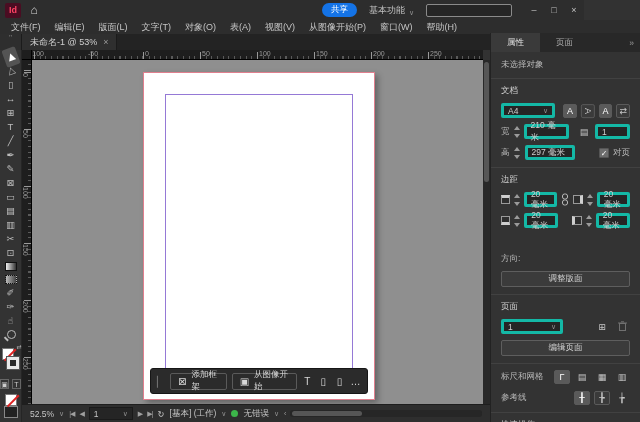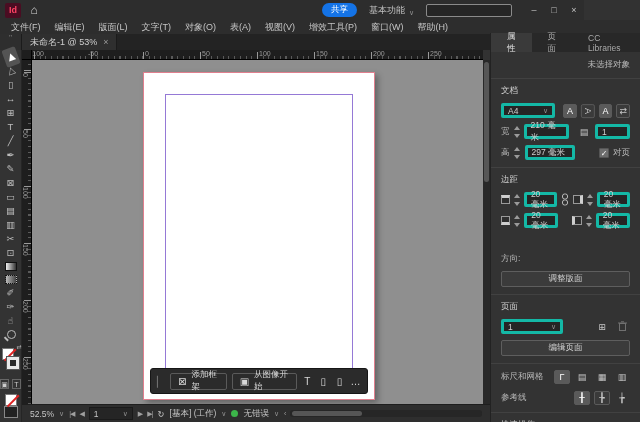--- a/index.html
+++ b/index.html
@@ -120,21 +120,21 @@
 </div>
 
 <div class="abs" id="menubar">
     <span class="menu-item">文件(F)</span>
     <span class="menu-item">编辑(E)</span>
     <span class="menu-item">版面(L)</span>
     <span class="menu-item">文字(T)</span>
     <span class="menu-item">对象(O)</span>
     <span class="menu-item">表(A)</span>
     <span class="menu-item">视图(V)</span>
-    <span class="menu-item">增效工具(P)</span>
+    <span class="menu-item">从图像开始(P)</span>
     <span class="menu-item">窗口(W)</span>
     <span class="menu-item">帮助(H)</span>
   </div>
 
 <div class="abs" id="tabbar">
   <div id="dockgrip">’’</div>
   <div id="doctab">
     <span>未命名-1 @ 53%</span>
     <span class="close">×</span>
   </div>
@@ -241,25 +241,24 @@
   <span class="navg">‹</span>
   <div id="hscroll">
       <div id="hthumb"></div>
     </div>
 </div>
 
 <div class="abs" id="panel">
   <div id="paneltabs">
     <div class="ptab active">属性</div>
     <div class="ptab">页面</div>
-    <div class="ptab">CC Libraries</div>
     <div id="pcollapse">»</div>
   </div>
   <div id="pbody">
-    <div class="lbl" style="margin-bottom:4px;text-align:right;">未选择对象</div>
+    <div class="lbl" style="margin-bottom:4px;">未选择对象</div>
     <hr class="psep">
     <div class="sechead">文档</div>
 
     <div class="prow">
       <div class="fld sel" style="width:62px;">
         <span>A4</span>
         <span class="chev">∨</span>
       </div>
       <div class="spacer"></div>
       <div class="ibtn active">A</div>

